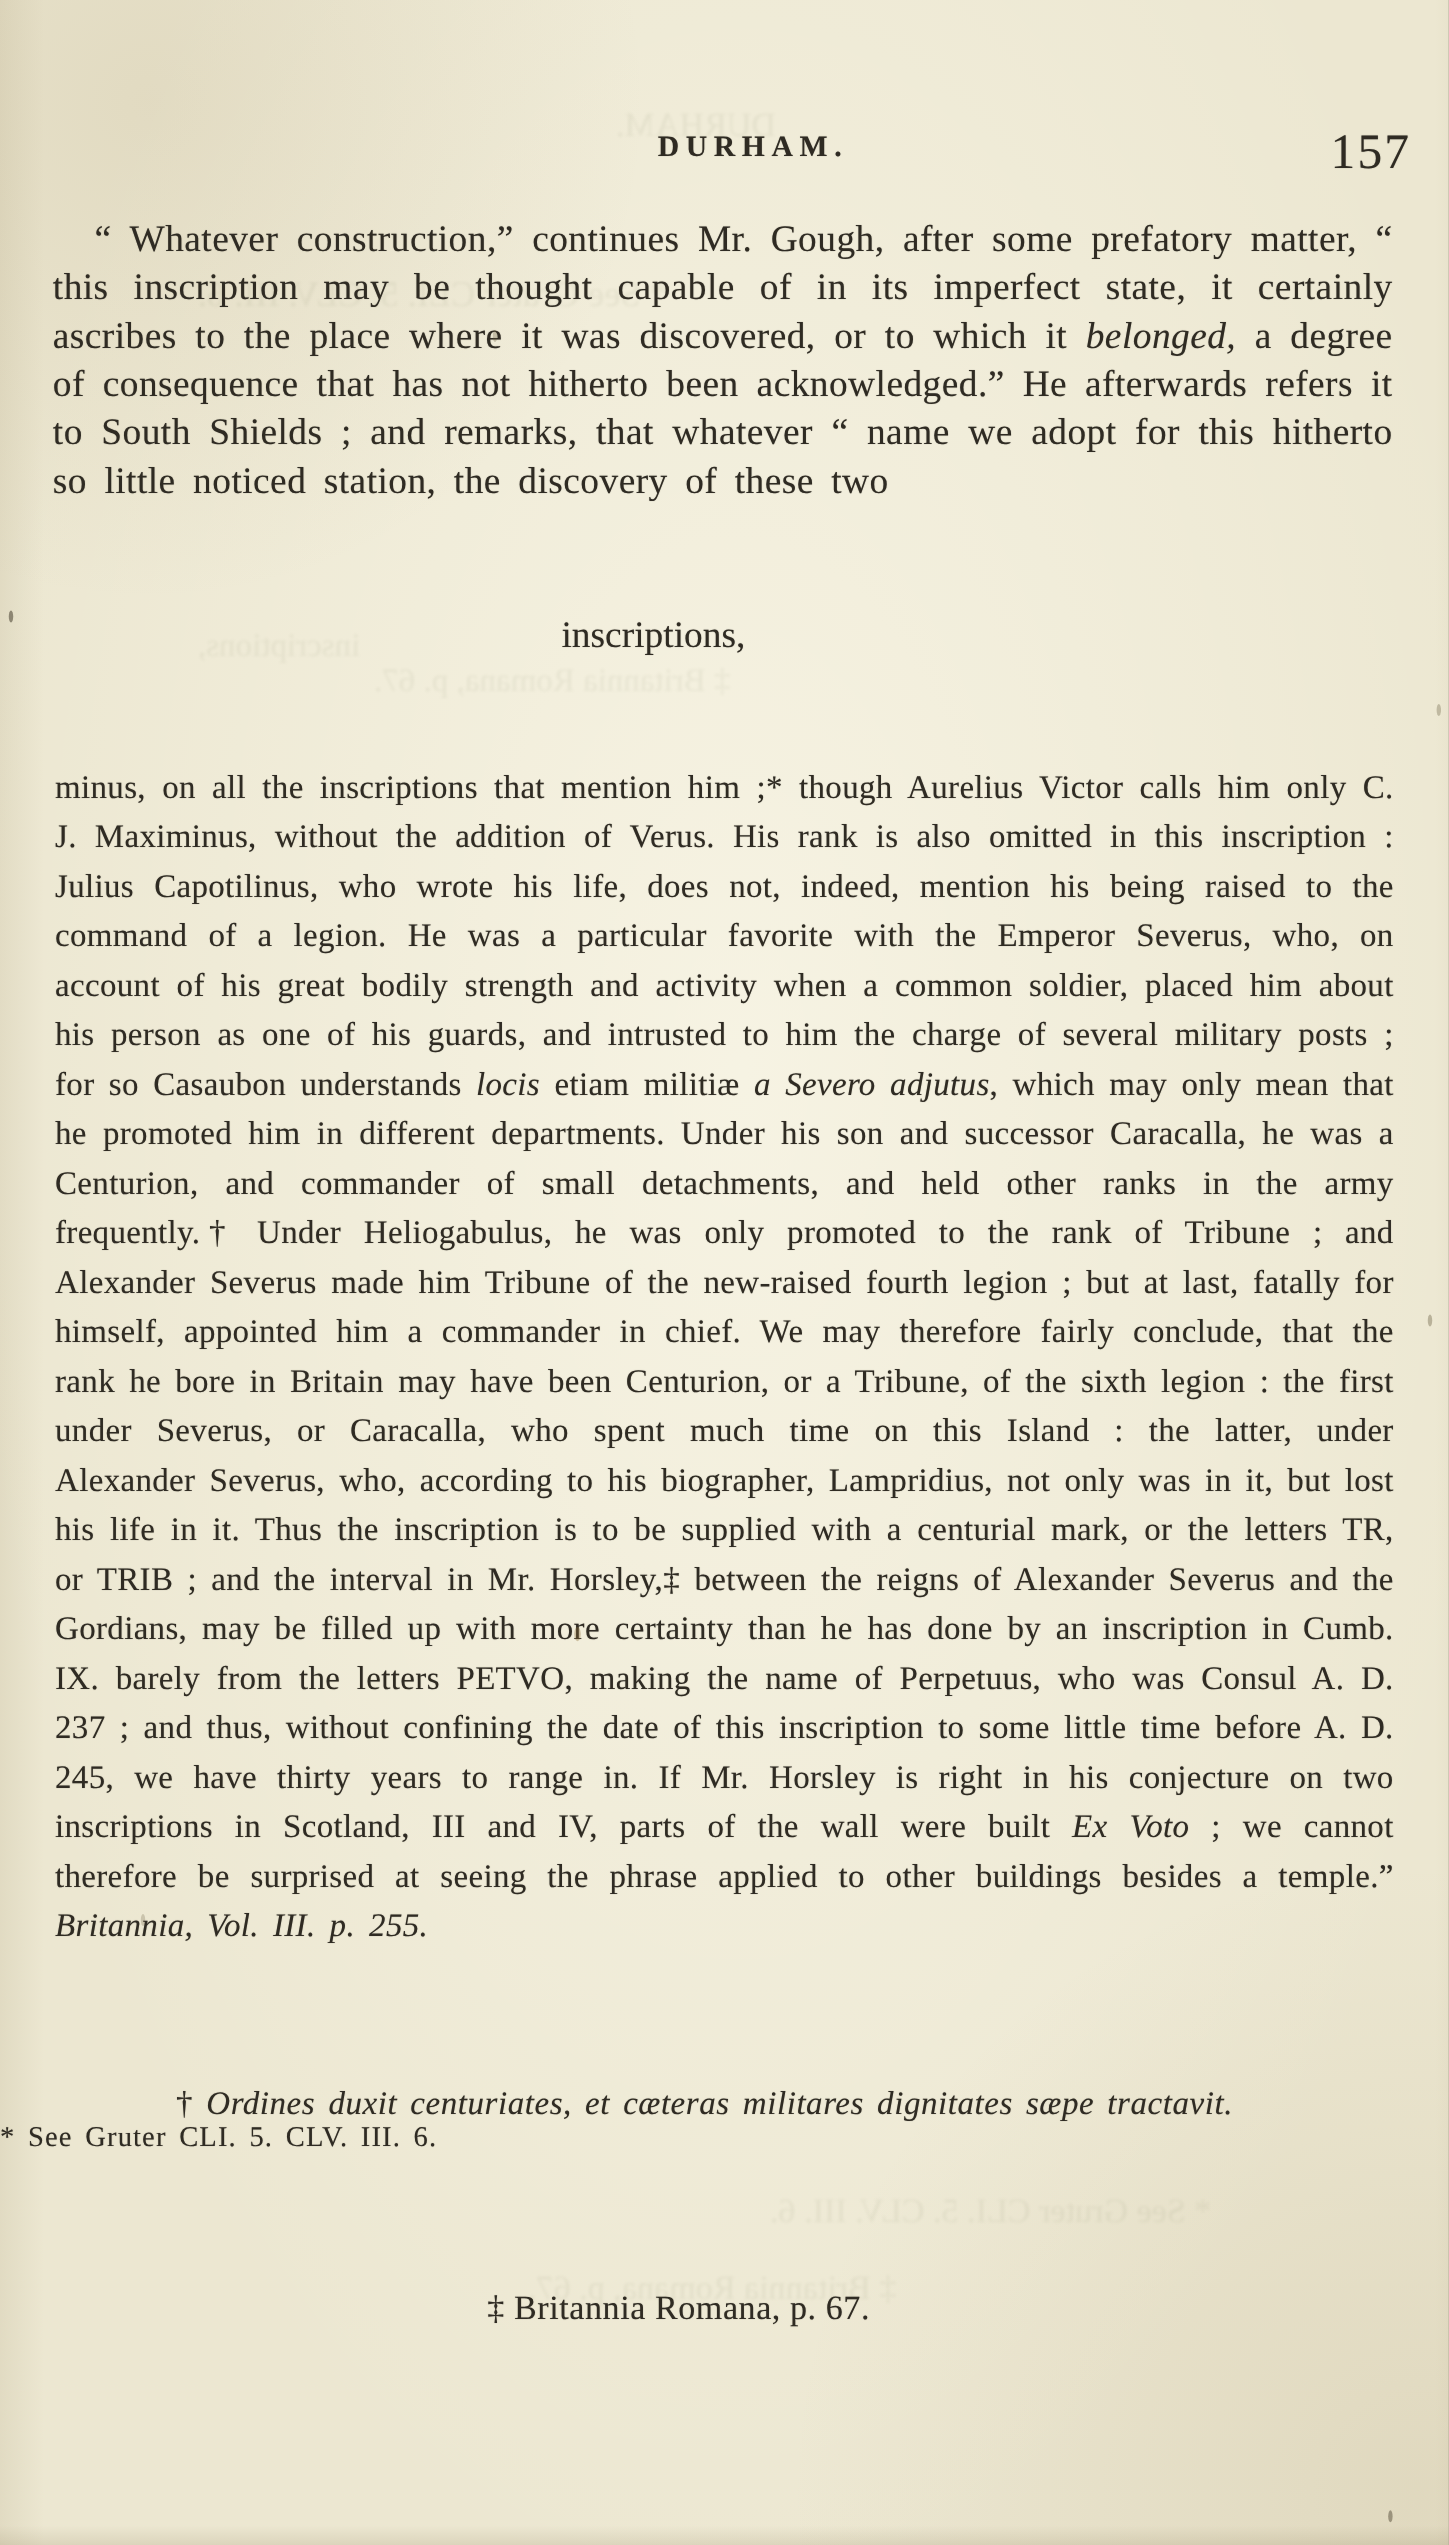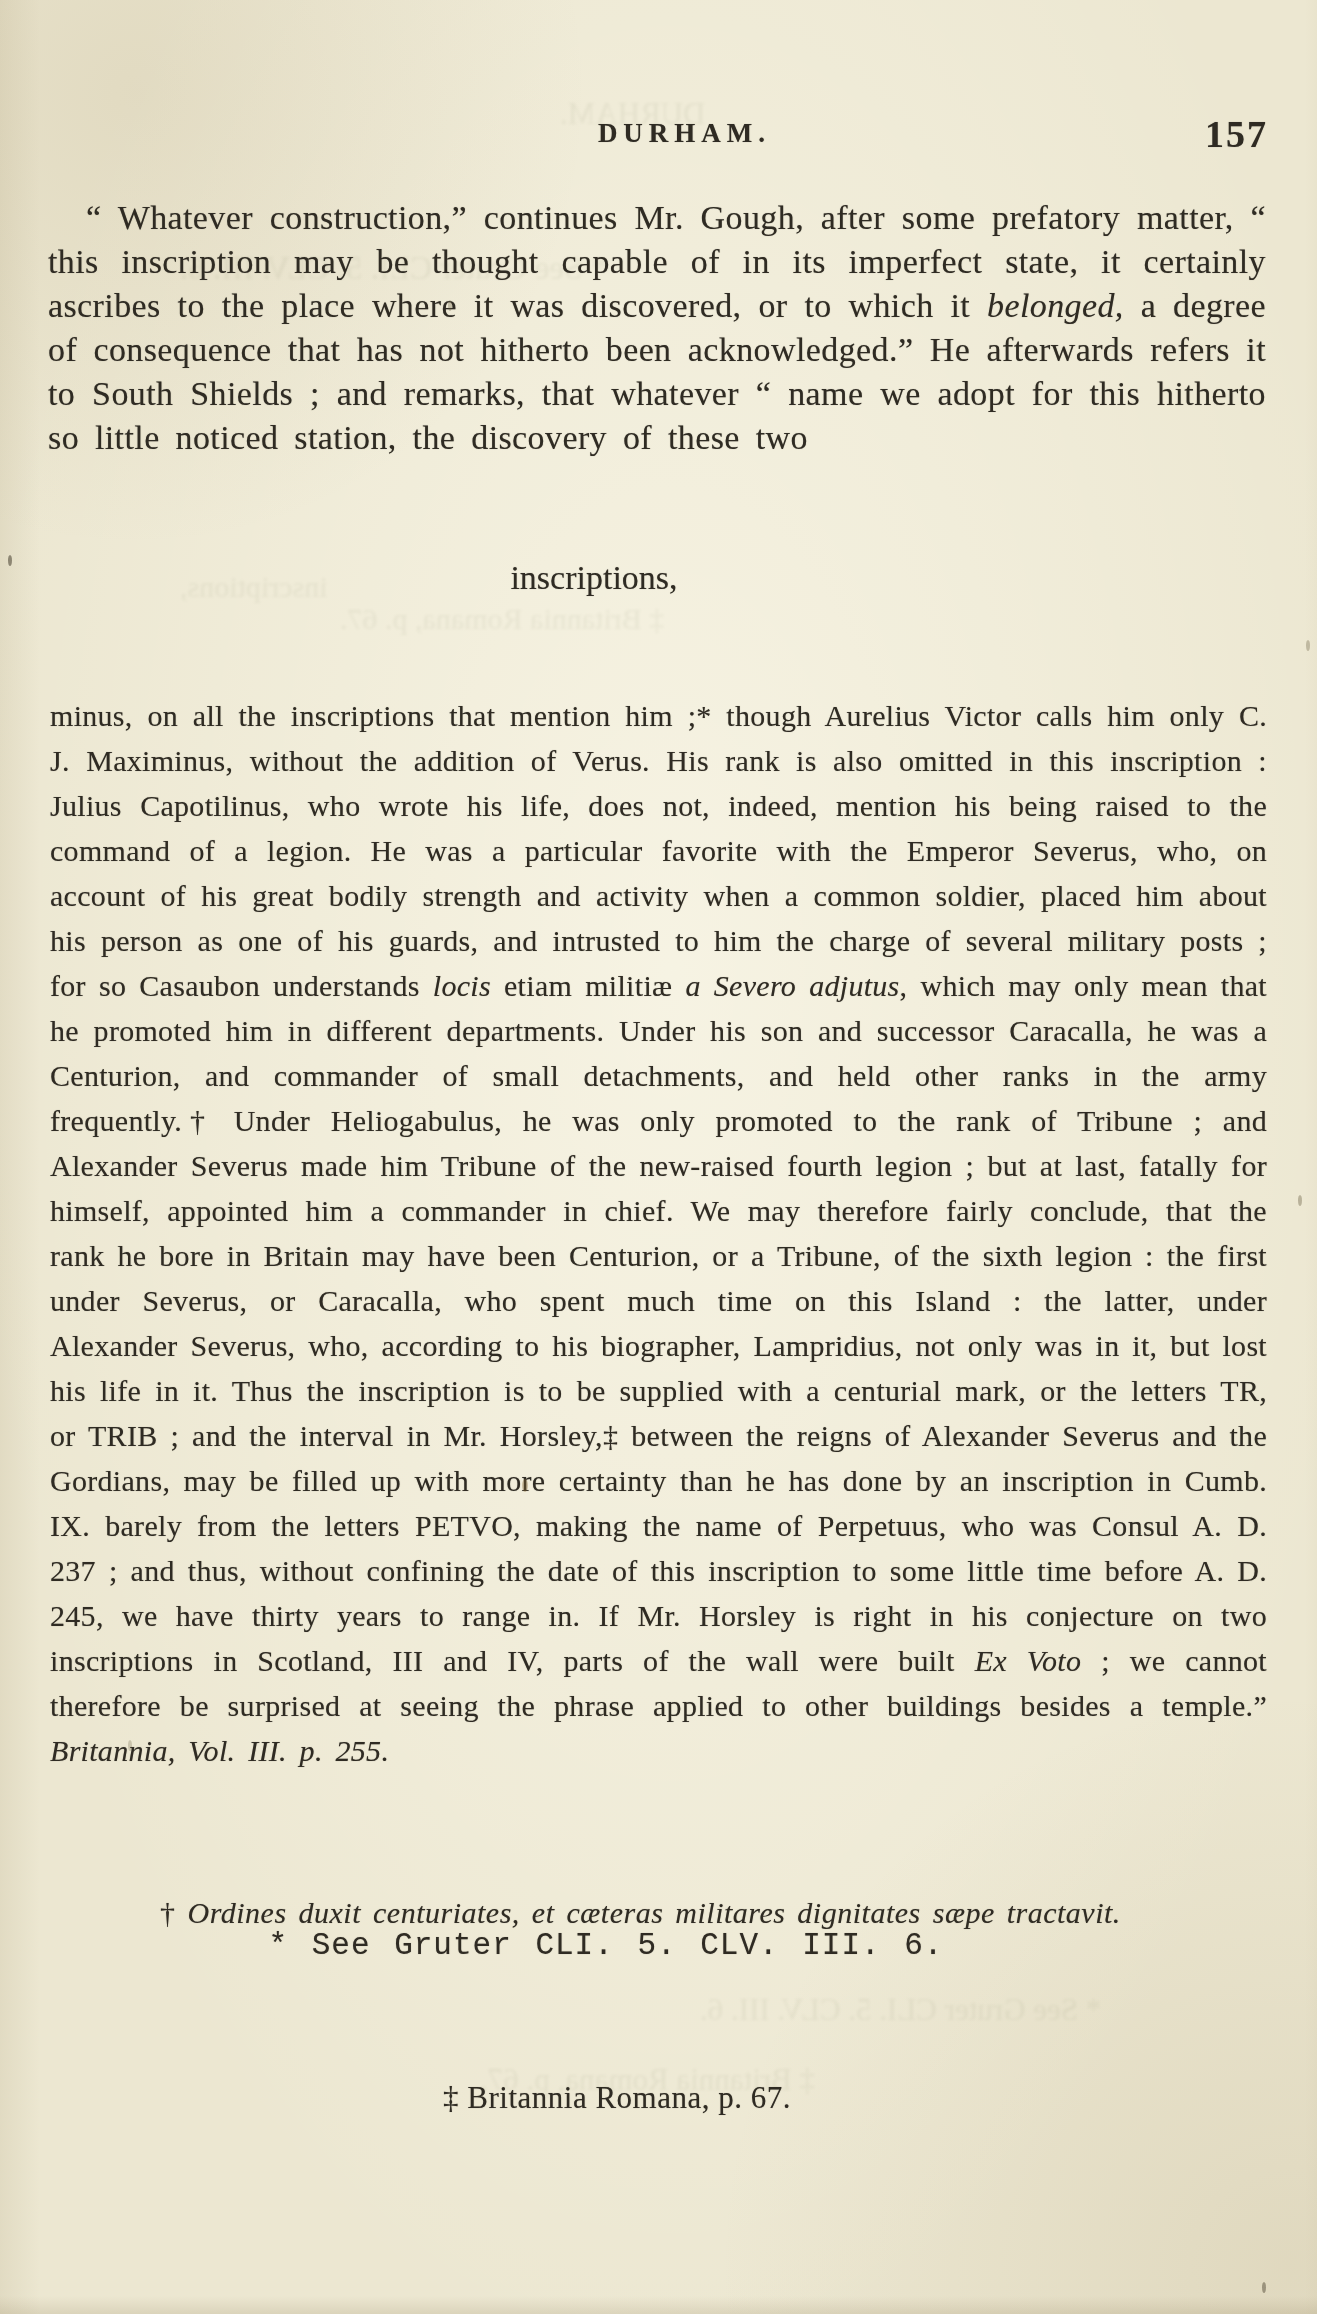--- a/index.html
+++ b/index.html
@@ -18,42 +18,42 @@
     overflow:hidden;
     padding-left:28px;
   }
   .ink { text-shadow:0 0 1px rgba(46,42,33,0.38); }
   .running-head {
     position:absolute; top:118px; left:12px; width:100%;
     text-align:center; font-size:27px; font-weight:bold;
     letter-spacing:6px;
   }
   .page-number {
-    position:absolute; top:112px; right:77px;
-    font-size:38px; letter-spacing:2px; font-weight:bold;
+    position:absolute; top:112px; right:62px;
+    font-size:45px; letter-spacing:2px; font-weight:normal;
   }
   .main-paragraph {
     position:absolute; top:196px; left:48px; width:1218px;
     font-size:34px; line-height:44px;
     text-align:justify; text-indent:38px;
     word-spacing:7px; letter-spacing:0.4px;
   }
   .catchword-line {
     position:absolute; top:559px; left:48px; width:1092px;
     text-align:center; font-size:34px;
   }
   .footnote-paragraph {
     position:absolute; top:693px; left:50px; width:1217px;
     font-size:30px; line-height:45px;
     text-align:justify;
     word-spacing:5px; letter-spacing:0.3px;
   }
   .note-star {
     position:absolute; top:1928px; left:0; width:1212px;
-    text-align:center; font-size:31px; letter-spacing:1px; word-spacing:4px;font-family:Liberation Mono, monospace;
+    text-align:left; font-size:26px; letter-spacing:1px; word-spacing:4px;
   }
   .note-dagger {
     position:absolute; top:1896px; left:160px;
     font-size:30px; letter-spacing:0.5px; word-spacing:4px;
   }
   .note-ddagger {
     position:absolute; top:2080px; left:0; width:1234px;
     text-align:center; font-size:31px; letter-spacing:0.5px;
   }
   .it { font-style:italic; }

